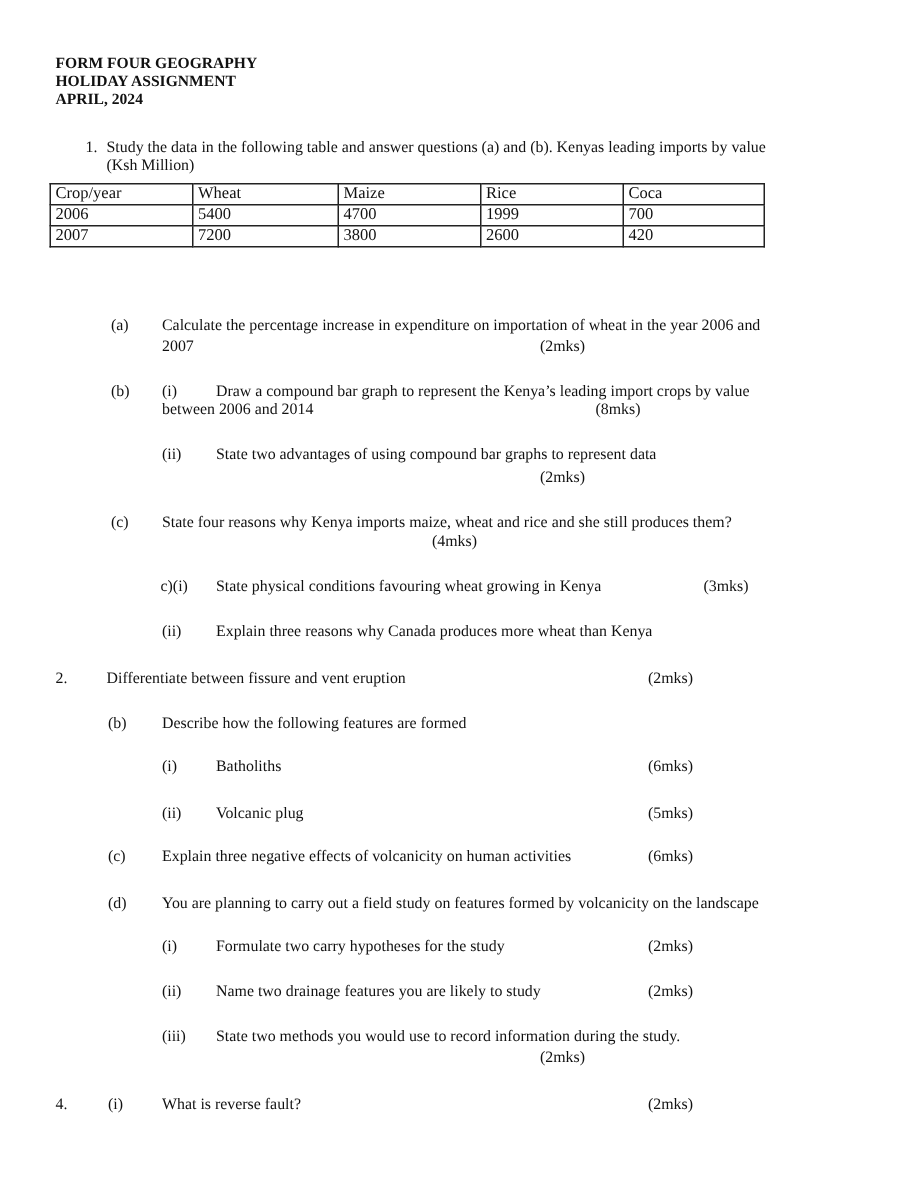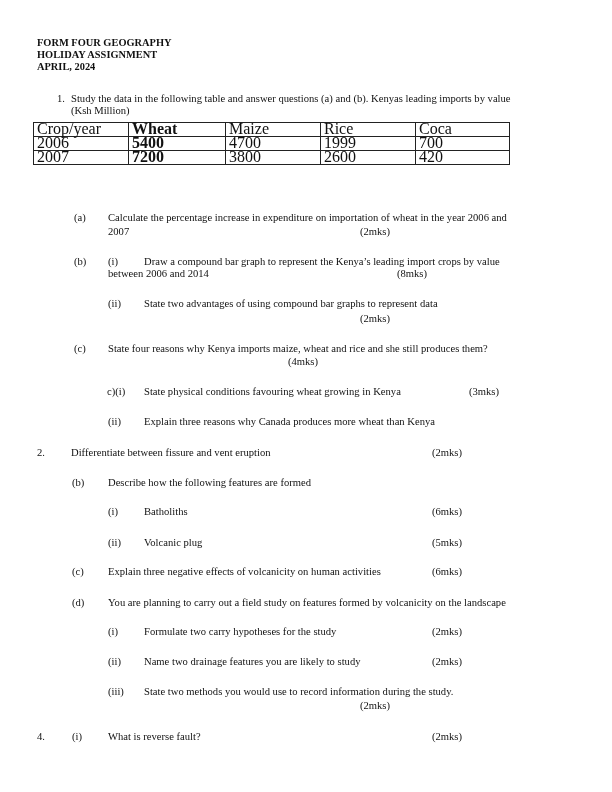--- a/index.html
+++ b/index.html
@@ -4,28 +4,28 @@
 <style>
   html, body { margin: 0; padding: 0; background: #ffffff; }
   body {
     width: 612px; height: 792px; position: relative; overflow: hidden;
     font-family: "Liberation Serif", serif; color: #111; font-size: 10.6px;
   }
   .abs { position: absolute; white-space: nowrap; line-height: 12px; font-family: Liberation Serif, serif; }
   .hdr { font-weight: bold; font-size: 10.4px; left: 37px; }
   table.data {
     position: absolute; left: 33px; top: 122px; width: 477px;
-    border-collapse: collapse; font-size: 16px;
+    border-collapse: collapse; font-size: 11px;
   }
   table.data td {
     border: 1px solid #222; padding: 0 3px; height: 13px; line-height: 12px;
     vertical-align: top;
   }
   table.data td:nth-child(1) { width: 88px; }
-  table.data td:nth-child(2) { width: 90px; font-weight: bold; }
+  table.data td:nth-child(2) { width: 90px; }
   table.data td:nth-child(3) { width: 88px; }
   table.data td:nth-child(4) { width: 88px; }
 </style>
 </head>
 <body>
 
 <div class="abs hdr" style="top:37px">FORM FOUR GEOGRAPHY</div>
 <div class="abs hdr" style="top:49px">HOLIDAY ASSIGNMENT</div>
 <div class="abs hdr" style="top:61px">APRIL, 2024</div>
 

